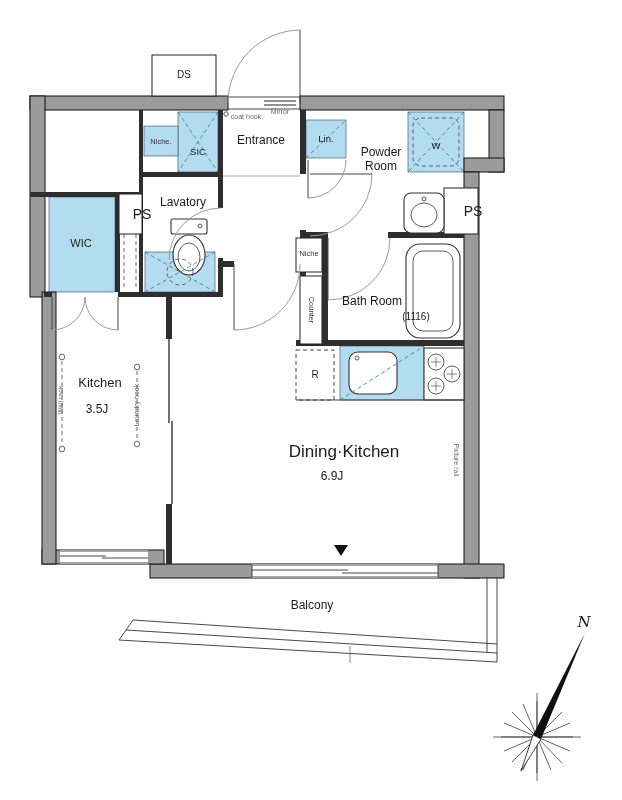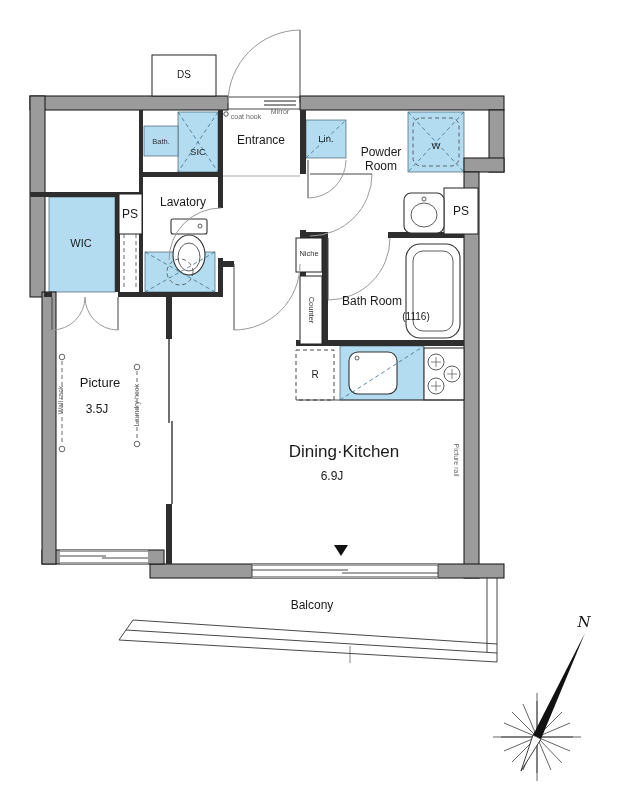--- a/index.html
+++ b/index.html
@@ -3,21 +3,21 @@
 <meta charset="utf-8">
 <style>
   html,body{margin:0;padding:0;background:#fff;}
   #stage{position:relative;width:622px;height:800px;background:#fff;overflow:hidden;
          font-family:"Liberation Sans",sans-serif;}
   #drawing{position:absolute;left:0;top:0;}
   .lbl{position:absolute;transform:translate(-50%,-50%);font-size:12px;color:#1a1a1a;
        white-space:nowrap;line-height:1.2;text-align:center;}
   .s7{font-size:7px;color:#666;}
   .s75{font-size:7.5px;color:#333;}
-  .s85{font-size:12px;}
+  .s85{font-size:14px;margin-left:12px;}
   .s9{font-size:9.5px;}
   .s10{font-size:10px;text-align:right;}
   .s11{font-size:11px;}
   .s115{font-size:12px;}
   .s12{font-size:12px;}
   .s13{font-size:13px;}
   .s135{font-size:17px;margin-left:12px;}
   .wrap{white-space:normal;width:58px;}
   .rl{transform:translate(-50%,-50%) rotate(-90deg);}
   .rr{transform:translate(-50%,-50%) rotate(90deg);}
@@ -251,37 +251,37 @@
       <line x1="537" y1="737" x2="537" y2="693"></line>
           <line x1="537" y1="737" x2="537" y2="781"></line>
     </g>
     <circle cx="537" cy="737" r="3" fill="#fff" stroke="#222" stroke-width="0.8"></circle>
     <polygon points="585,633 541,739 533,735" fill="#111"></polygon>
     <polygon points="541,739 521,771 533,735" fill="#fff" stroke="#111" stroke-width="0.8"></polygon>
   </g>
 </svg>
 
 <div class="lbl s10" style="left:184px;top:75px;">DS</div>
-<div class="lbl s75" style="left:161px;top:141px;">Bath.</div>
+<div class="lbl s75" style="left:161px;top:141px;">Niche.</div>
 <div class="lbl s9" style="left:198px;top:152px;">SIC</div>
 <div class="lbl s7" style="left:246px;top:117px;">coat hook</div>
 <div class="lbl s12" style="left:261px;top:140px;">Entrance</div>
 <div class="lbl s7" style="left:280px;top:112px;">Mirror</div>
 <div class="lbl s9" style="left:326px;top:139px;">Lin.</div>
 <div class="lbl s115 wrap" style="left:381px;top:159px;">Powder Room</div>
 <div class="lbl s9" style="left:436px;top:146px;">W</div>
 <div class="lbl s85" style="left:461px;top:211px;">PS</div>
 <div class="lbl s85" style="left:130px;top:214px;">PS</div>
 <div class="lbl s115" style="left:183px;top:202px;">Lavatory</div>
 <div class="lbl s11" style="left:81px;top:244px;">WIC</div>
 <div class="lbl s75" style="left:309px;top:253px;">Niche</div>
 <div class="lbl s75 rr" style="left:311px;top:310px;">Counter</div>
 <div class="lbl s115" style="left:372px;top:301px;">Bath Room</div>
 <div class="lbl s10" style="left:372px;top:317px;margin-left:44px;">(1116)</div>
-<div class="lbl s13" style="left:100px;top:383px;">Picture</div>
+<div class="lbl s13" style="left:100px;top:383px;">Kitchen</div>
 <div class="lbl s12" style="left:97px;top:409px;">3.5J</div>
 <div class="lbl s7 rl" style="left:61px;top:400px;">Wall rack</div>
 <div class="lbl s7 rl" style="left:137px;top:405px;">Laundry hook</div>
 <div class="lbl s135" style="left:332px;top:452px;">Dining·Kitchen</div>
 <div class="lbl s12" style="left:332px;top:476px;">6.9J</div>
 <div class="lbl s10" style="left:315px;top:375px;">R</div>
 <div class="lbl s7 rr" style="left:456px;top:460px;">Picture rail</div>
 <div class="lbl s115" style="left:312px;top:605px;">Balcony</div>
 <div class="lbl nlab" style="left:584px;top:622px;">N</div>
 

